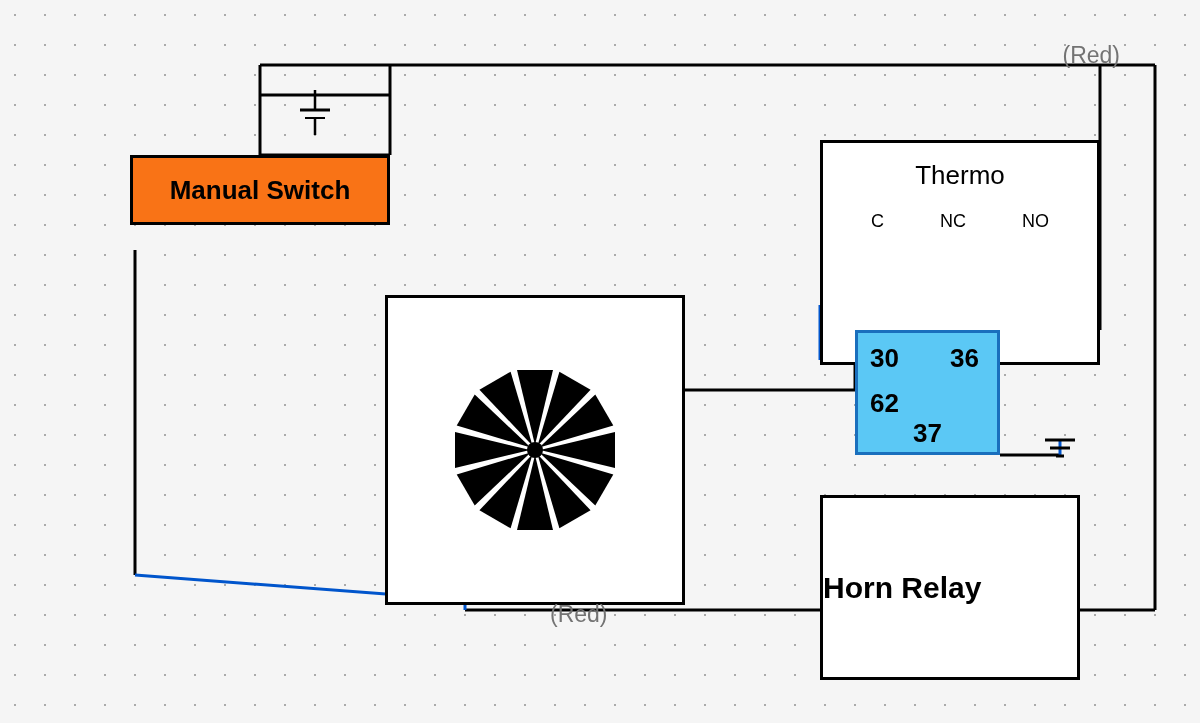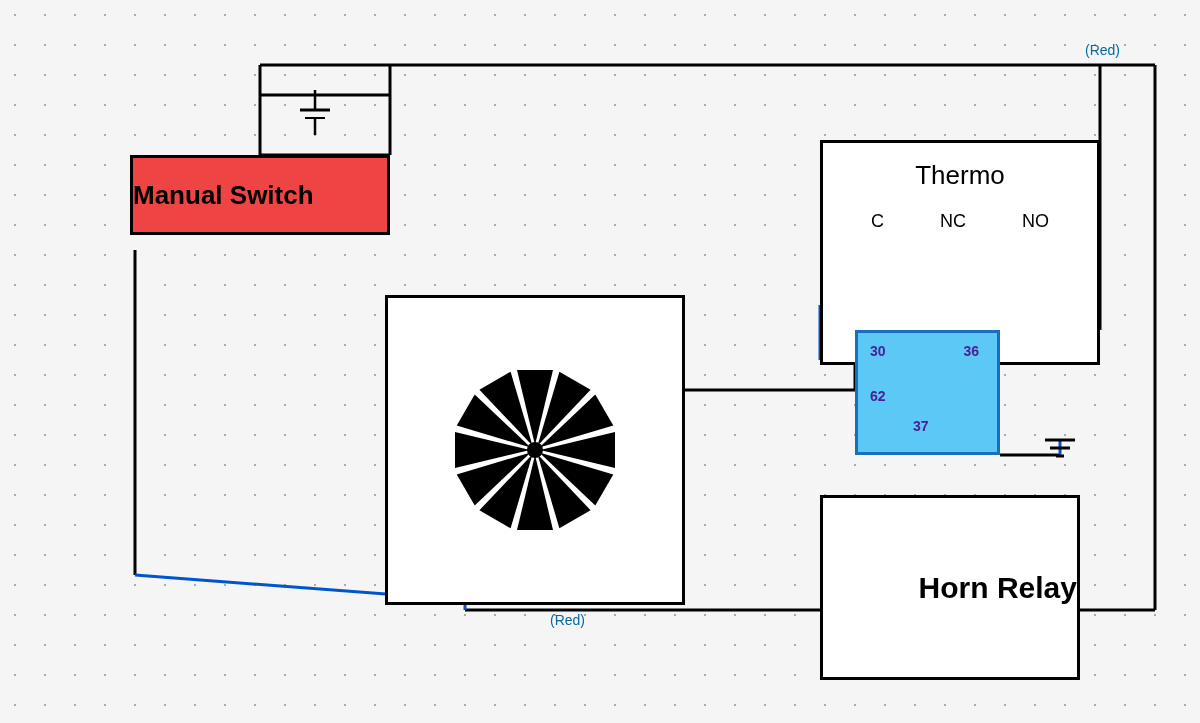--- a/index.html
+++ b/index.html
@@ -21,25 +21,26 @@
       background-size: 30px 30px;
       z-index: 0;
     }
 
     
     .manual-switch-box {
       position: absolute;
       left: 130px;
       top: 155px;
       width: 260px;
-      height: 80px;
-      border: 3px solid #000;
-      background: #ef4444;
-      display: flex;
-      align-items: center;
+      height: 70px;
+      border: 3px solid #000;
+      background: #f97316;
+      display: flex;
+      align-items: center;
+      justify-content: center;
     }
 
     .manual-switch-label {
       font-size: 26px;
       font-weight: bold;
       color: #000;
     }
 
     
     .battery-symbol {
@@ -105,37 +106,37 @@
       left: 855px;
       top: 330px;
       width: 145px;
       height: 125px;
       border: 3px solid #1a6fbd;
       background: #5bc8f5;
     }
 
     .relay-numbers {
       position: absolute;
-      font-size: 14px;
-      font-weight: bold;
-      color: #4c1d95;
+      font-size: 26px;
+      font-weight: bold;
+      color: #000000;
     }
 
     
     .horn-relay-box {
       position: absolute;
       left: 820px;
       top: 495px;
       width: 260px;
       height: 185px;
       border: 3px solid #000;
       background: white;
       display: flex;
       align-items: center;
-      justify-content: flex-end;
+      justify-content: flex-start;
     }
 
     .horn-relay-label {
       font-size: 30px;
       font-weight: bold;
       color: #000;
     }
 
     
     .wiring-svg {
@@ -148,22 +149,22 @@
 
     
     .fan-icon {
       width: 220px;
       height: 220px;
     }
 
     
     .red-label {
       position: absolute;
-      color: #0369a1;
-      font-size: 14px;
+      color: #737373;
+      font-size: 23px;
     }
   </style>
 </head>
 <body>
 
 <div class="grid-bg"></div>
 
 <svg class="wiring-svg">
 
   <line x1="260" y1="65" x2="1155" y2="65" stroke="#000" stroke-width="3"></line>

